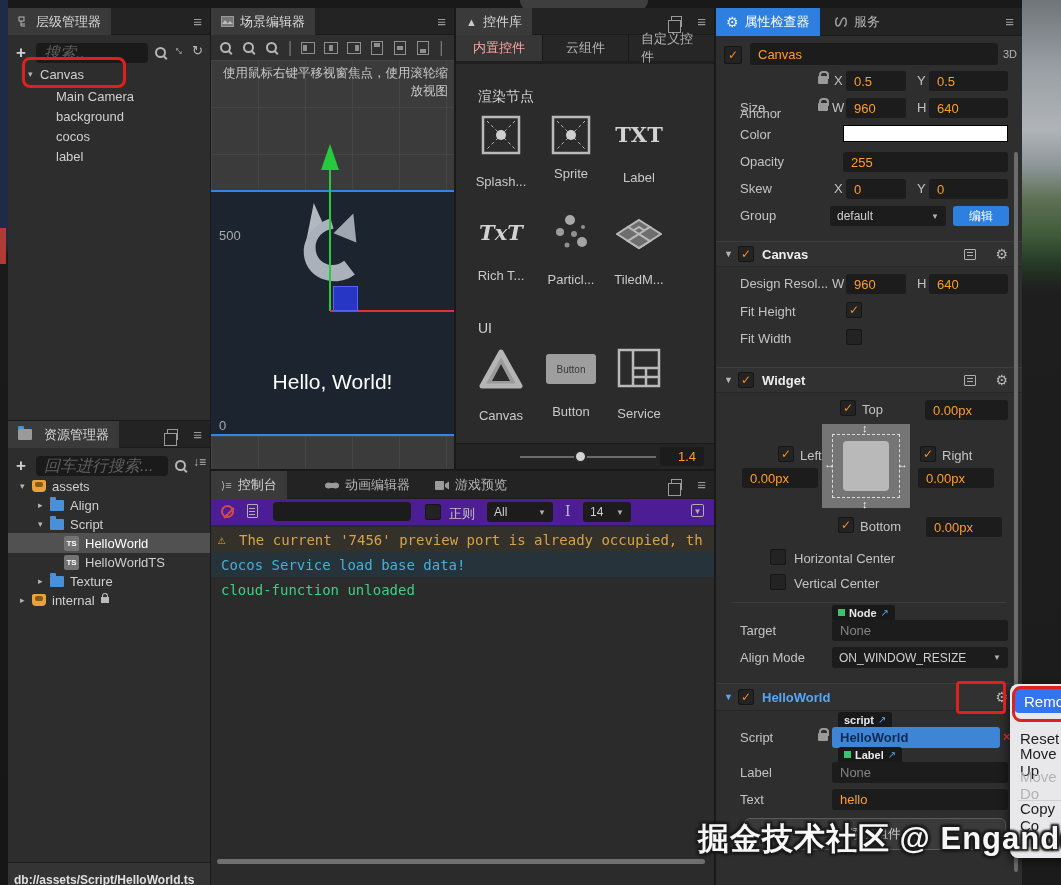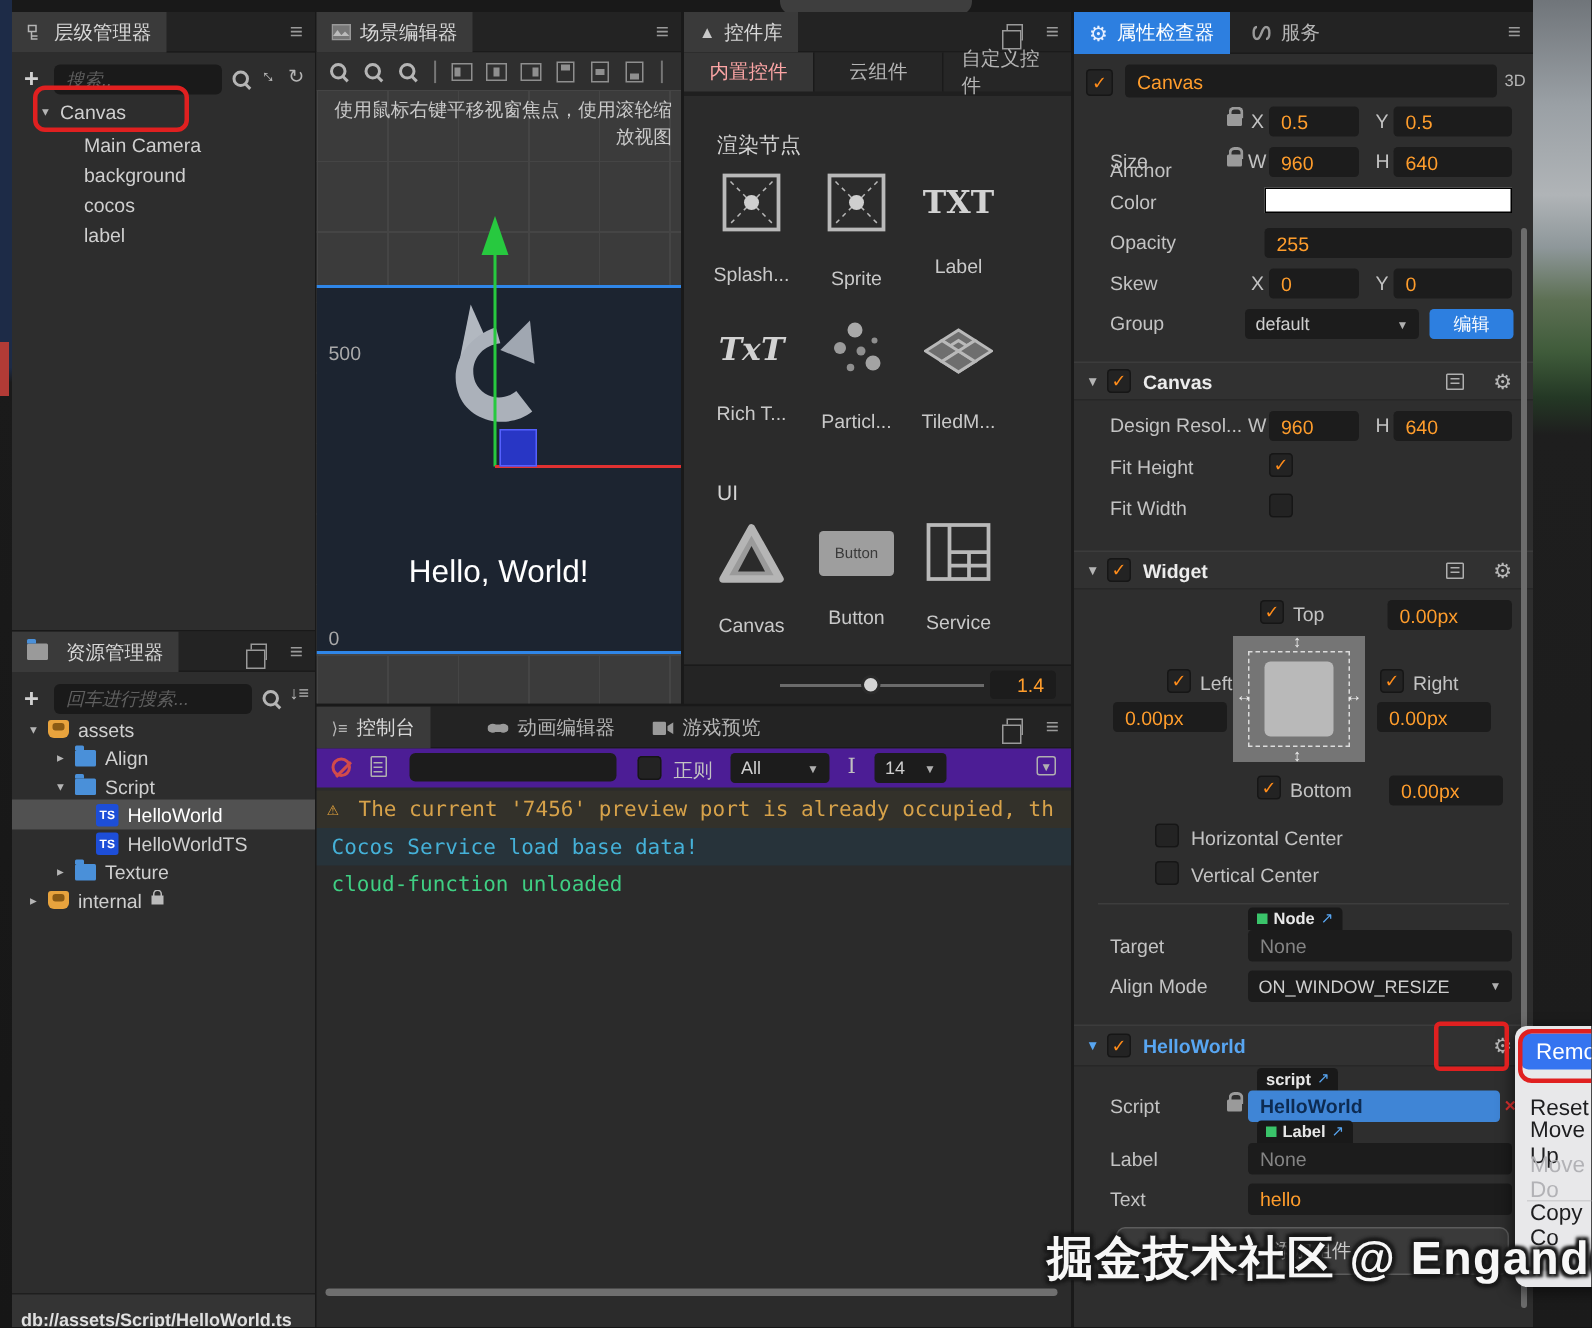--- a/index.html
+++ b/index.html
@@ -21,29 +21,29 @@
   .field.gray { color:#848484; }
   .dd { position:absolute; background:#1c1c1c; border-radius:3px; height:20px; display:flex; align-items:center; justify-content:space-between; padding:0 7px; color:#cfcfcf; font-size:12px; }
   .caret { color:#b0b0b0; font-size:8px; margin-left:6px; }
   .cb { width:16px; height:16px; border-radius:3px; background:#232323; box-shadow:inset 0 0 0 1px #161616; display:flex; align-items:center; justify-content:center; flex:none; }
   .cb.on::after { content:"✓"; color:#ff8c1a; font-weight:bold; font-size:12px; }
   .lock { position:absolute; width:10px; height:8px; background:#9a9a9a; border-radius:1px; }
   .lock::before { content:""; position:absolute; left:1px; top:-5px; width:6px; height:6px; border:2px solid #9a9a9a; border-bottom:none; border-radius:4px 4px 0 0; }
   .mag { position:relative; width:14px; height:14px; }
   .mag::before { content:""; position:absolute; left:1px; top:1px; width:7px; height:7px; border:2px solid #b5b5b5; border-radius:50%; }
   .mag::after { content:""; position:absolute; left:10px; top:9px; width:5px; height:2px; background:#b5b5b5; transform:rotate(45deg); transform-origin:0 0; }
-  .search { position:absolute; background:#1a1a1a; border-radius:4px; border:none; color:#bbb; font-size:12px; padding:0 8px; font-style:italic; font-family:inherit; }
+  .search { position:absolute; background:#1a1a1a; border-radius:4px; border:none; color:#bbb; font-size:16px; padding:0 8px; font-style:italic; font-family:inherit; }
   .search::placeholder { color:#5f5f5f; }
   .treerow { position:absolute; left:0; right:0; height:20px; display:flex; align-items:center; color:#cfcfcf; font-size:13px; }
   .arrow { color:#b5b5b5; font-size:9px; width:12px; flex:none; }
   .folder { width:14px; height:11px; background:#4a90d9; border-radius:1px; position:relative; margin-right:6px; flex:none; }
   .folder::before { content:""; position:absolute; left:0; top:-3px; width:6px; height:3px; background:#4a90d9; border-radius:1px 1px 0 0; }
   .bucket { width:14px; height:12px; background:#e8a33d; border-radius:2px 2px 4px 4px; position:relative; margin-right:6px; flex:none; }
   .bucket::before { content:""; position:absolute; left:3px; top:2px; width:8px; height:5px; background:#8a5a14; border-radius:2px; }
-  .tsic { width:15px; height:15px; background:#1d4ed8; border-radius:2px; color:#fff; font-size:8px; font-weight:bold; display:flex; align-items:center; justify-content:center; margin-right:6px; flex:none; }
+  .tsic { width:15px; height:15px; background:#737373; border-radius:2px; color:#fff; font-size:8px; font-weight:bold; display:flex; align-items:center; justify-content:center; margin-right:6px; flex:none; }
   .lockmini { display:inline-block; width:8px; height:6px; background:#bbb; position:relative; margin-left:6px; }
   .lockmini::before { content:""; position:absolute; left:1px; top:-4px; width:4px; height:4px; border:1.5px solid #bbb; border-bottom:none; border-radius:3px 3px 0 0; }
   .anno { position:absolute; border:3px solid #e02020; border-radius:8px; z-index:50; pointer-events:none; }
   .comp-head { position:absolute; left:0; right:0; height:26px; display:flex; align-items:center; border-top:1px solid #3c3c3c; border-bottom:1px solid #272727; background:#313131; }
   .gear { color:#b8b8b8; font-size:14px; }
   .book { width:12px; height:11px; border:1px solid #b0b0b0; border-radius:1px; position:relative; }
   .book::before { content:""; position:absolute; left:2px; top:2px; right:2px; height:1px; background:#b0b0b0; box-shadow:0 3px 0 #b0b0b0; }
   .badge { position:absolute; height:15px; background:#191919; border-radius:3px 3px 0 0; display:flex; align-items:center; gap:4px; padding:0 6px; font-size:11px; color:#e8e8e8; font-weight:bold; }
   .gsq { width:7px; height:7px; background:#3ac46a; }
   .extlink { color:#58a6f2; font-size:10px; font-weight:normal; }
@@ -241,21 +241,21 @@
         </svg>
       <div class="libitem-label" style="margin-top:14px;">Splash...</div>
     </div>
     <div style="position:absolute;left:82px;top:106px;width:66px;text-align:center;">
       <svg width="42" height="42" viewBox="0 0 42 42">
           <rect x="3" y="3" width="36" height="36" fill="none" stroke="#b9b9b9" stroke-width="2.5"></rect>
           <line x1="7" y1="7" x2="35" y2="35" stroke="#b9b9b9" stroke-dasharray="3 3"></line>
           <line x1="35" y1="7" x2="7" y2="35" stroke="#b9b9b9" stroke-dasharray="3 3"></line>
           <circle cx="21" cy="21" r="5" fill="#cfcfcf"></circle>
         </svg>
-      <div class="libitem-label" style="margin-top:17px;">Sprite</div>
+      <div class="libitem-label" style="margin-top:6px;">Sprite</div>
     </div>
     <div style="position:absolute;left:150px;top:106px;width:66px;text-align:center;">
       <div style="height:42px;line-height:42px;font-family:'DejaVu Serif',serif;font-weight:bold;font-size:21px;color:#d2d2d2;">TXT</div>
       <div class="libitem-label" style="margin-top:14px;">Label</div>
     </div>
 
     <div style="position:absolute;left:12px;top:204px;width:66px;text-align:center;">
       <div style="height:42px;line-height:42px;font-family:'DejaVu Serif',serif;font-weight:bold;font-style:italic;font-size:21px;color:#d2d2d2;">TxT</div>
       <div class="libitem-label" style="margin-top:14px;">Rich T...</div>
     </div>

